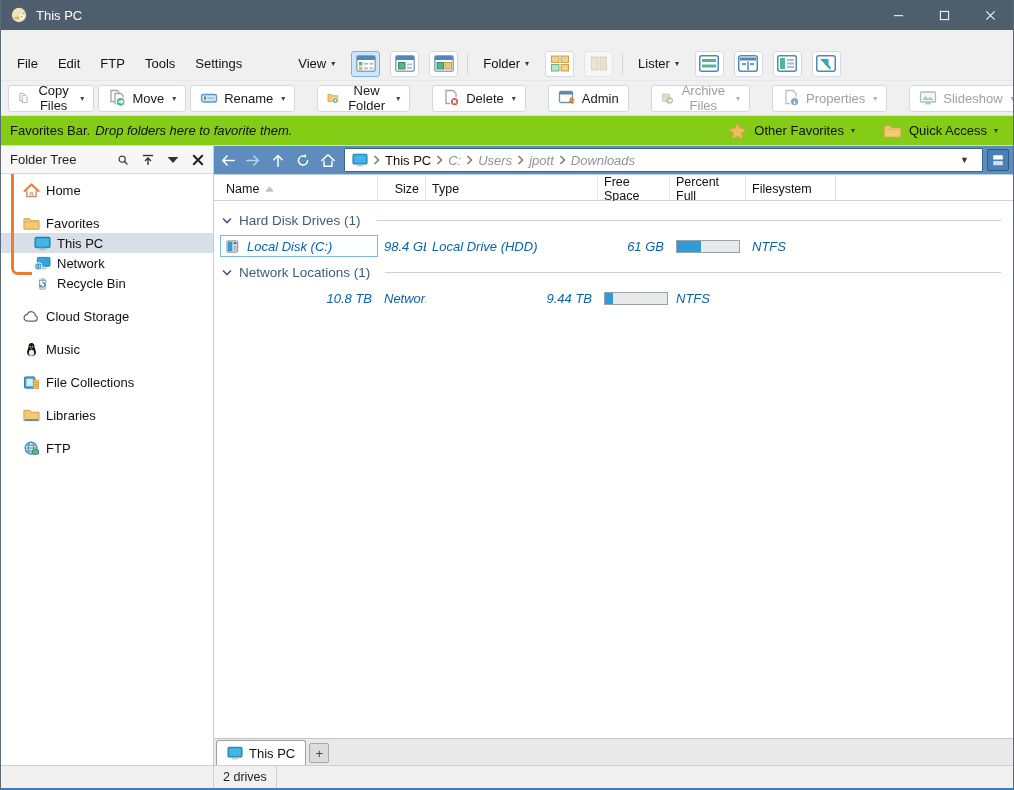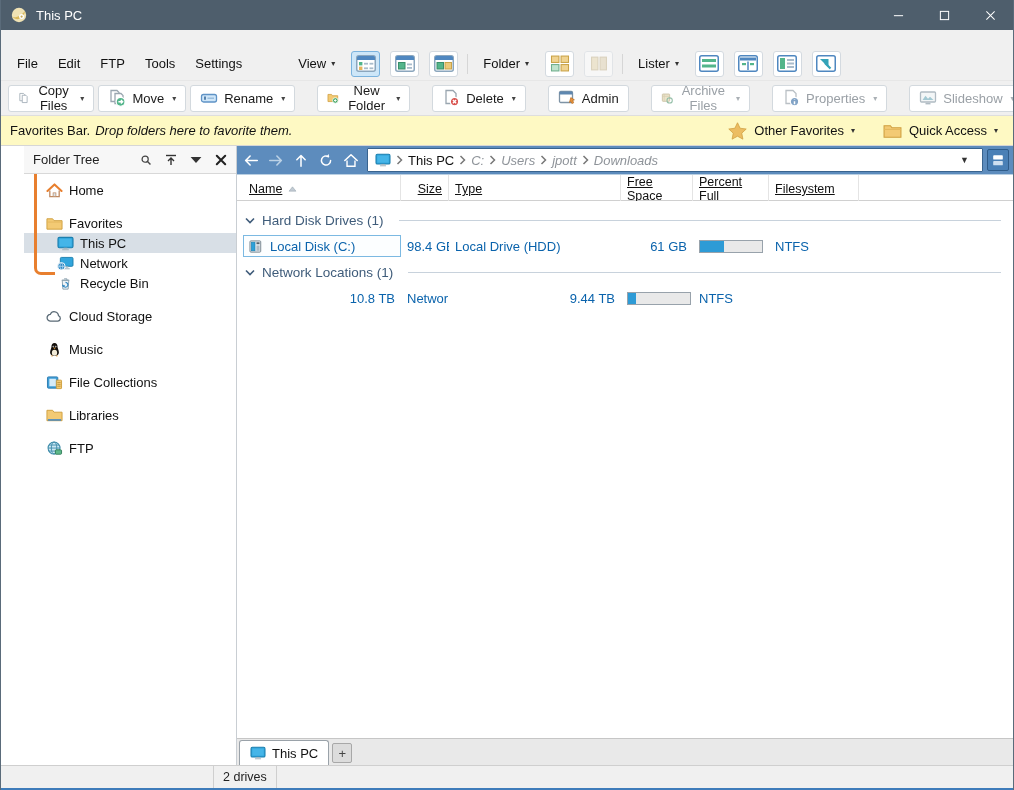--- a/index.html
+++ b/index.html
@@ -44,30 +44,30 @@
     border-top:1px solid #e7e7e7;border-bottom:1px solid #dedede;}
   .tb-btn{display:flex;align-items:center;gap:6px;height:27px;padding:0 9px;background:#fff;
     border:1px solid #d3d9de;border-radius:3px;font-size:13px;color:#1a1a1a;}
   .tb-btn .ic{width:18px;height:18px;}
   .tb-dd{font-size:8px;color:#444;margin-left:2px;}
   .tb-btn.disabled{color:#9aa0a6;}
   .tb-btn.disabled .ic{opacity:.7;filter:grayscale(.25);}
   .tb-btn.disabled .tb-dd{color:#aab0b5;}
 
   
-  .favbar{height:29px;flex:none;display:flex;align-items:center;padding:0 9px;background:#fef9c3;
+  .favbar{height:29px;flex:none;display:flex;align-items:center;padding:0 9px;background:#84cc16;
     border-bottom:1px solid #d6d6d6;}
   .fav-hint{font-style:italic;margin-left:5px;}
   .fav-right{margin-left:auto;display:flex;align-items:center;gap:16px;}
   .fav-item{display:flex;align-items:center;gap:7px;background:none;border:none;font-size:13px;color:#111;}
   .fav-item .ic{width:19px;height:18px;}
 
   
   .main{flex:1;display:flex;min-height:0;background:#fff;}
-  .tree-panel{width:212px;flex:none;display:flex;flex-direction:column;background:#fff;border-right:1px solid #c9ced3;padding-left:23px;}
+  .tree-panel{width:212px;flex:none;display:flex;flex-direction:column;background:#fff;border-right:1px solid #c9ced3;}
   .tree-header{height:27px;flex:none;display:flex;align-items:center;padding:0 9px;background:#f7f7f7;
     border-bottom:1px solid #d8d8d8;color:#222;}
   .tree-tools{margin-left:auto;display:flex;align-items:center;gap:13px;}
   .tree-tools .tool{background:none;border:none;padding:0;display:flex;}
   .tree-tools .ic{width:12px;height:12px;}
   .tree-body{flex:1;position:relative;padding-top:4px;overflow:hidden;}
   .tree-path{position:absolute;left:10px;top:0;width:18px;height:98px;border-left:3px solid var(--tree-path,#e87f2e);
     border-bottom:3px solid var(--tree-path,#e87f2e);border-bottom-left-radius:7px;pointer-events:none;}
   .tree-row{display:flex;align-items:center;gap:6px;height:20px;padding-left:22px;}
   .tree-row.lvl2{padding-left:33px;}
@@ -89,32 +89,32 @@
   .crumb-chev{width:7px;height:10px;flex:none;}
   .crumb{white-space:nowrap;color:#111;}
   .crumb.muted{color:#8e9399;font-style:italic;}
   .crumb-dd{margin-left:auto;font-size:9px;color:#333;background:none;border:none;}
   .dual-btn{width:22px;height:22px;margin-right:2px;background:#4a80b6;border:1px solid #2f5c8a;border-radius:2px;
     display:flex;align-items:center;justify-content:center;padding:0;}
   .dual-btn .ic{width:14px;height:14px;}
 
   
   .col-header{height:25px;flex:none;display:grid;grid-template-columns:158px 48px 172px 72px 76px 90px 1fr;
-    padding-left:6px;background:#fff;border-top:1px solid #b9cfe2;border-bottom:1px solid #d0d0d0;font-size:12.5px;text-decoration:underline;}
+    padding-left:6px;background:#fff;border-top:1px solid #b9cfe2;border-bottom:1px solid #d0d0d0;font-size:12.5px;}
   .hcell{display:flex;align-items:center;gap:6px;padding:0 6px;border-right:1px solid #e4e4e4;color:#111;}
   .hcell.right{justify-content:flex-end;}
   .hcell .ic{width:9px;height:6px;}
   .file-list{flex:1;min-height:0;overflow:hidden;padding-top:6px;background:#fff;}
   .group-row{display:flex;align-items:center;gap:7px;height:26px;padding-left:8px;
     color:var(--group-text,#3f5c7a);font-size:13.5px;}
   .group-row .ic{width:10px;height:7px;}
   .gline{flex:1;border-top:1px solid #c8d2dc;margin:0 12px 0 8px;}
   .frow{display:grid;grid-template-columns:158px 48px 172px 72px 76px 90px 1fr;align-items:center;height:26px;
     padding-left:6px;color:var(--link-text,#0a63ac);}
-  .cell{padding:0 6px;white-space:nowrap;overflow:hidden;}
+  .cell{padding:0 6px;white-space:nowrap;overflow:hidden;font-style:italic;}
   .cell.right{text-align:right;}
   .cell.name{padding:0;}
   .namebox{display:flex;align-items:center;gap:5px;height:22px;border:1px solid transparent;padding:0 4px;box-sizing:border-box;}
   .namebox.sel{border-color:#7cb9e2;background:#fcfeff;}
   .namebox .ic{width:17px;height:15px;flex:none;}
   .fname{overflow:hidden;text-overflow:ellipsis;}
   .pbar{width:64px;height:13px;border:1px solid #98a2ab;background:#e9e9e9;box-sizing:border-box;}
   .pfill{height:100%;background:var(--accent,#2e9bd6);}
 
   

